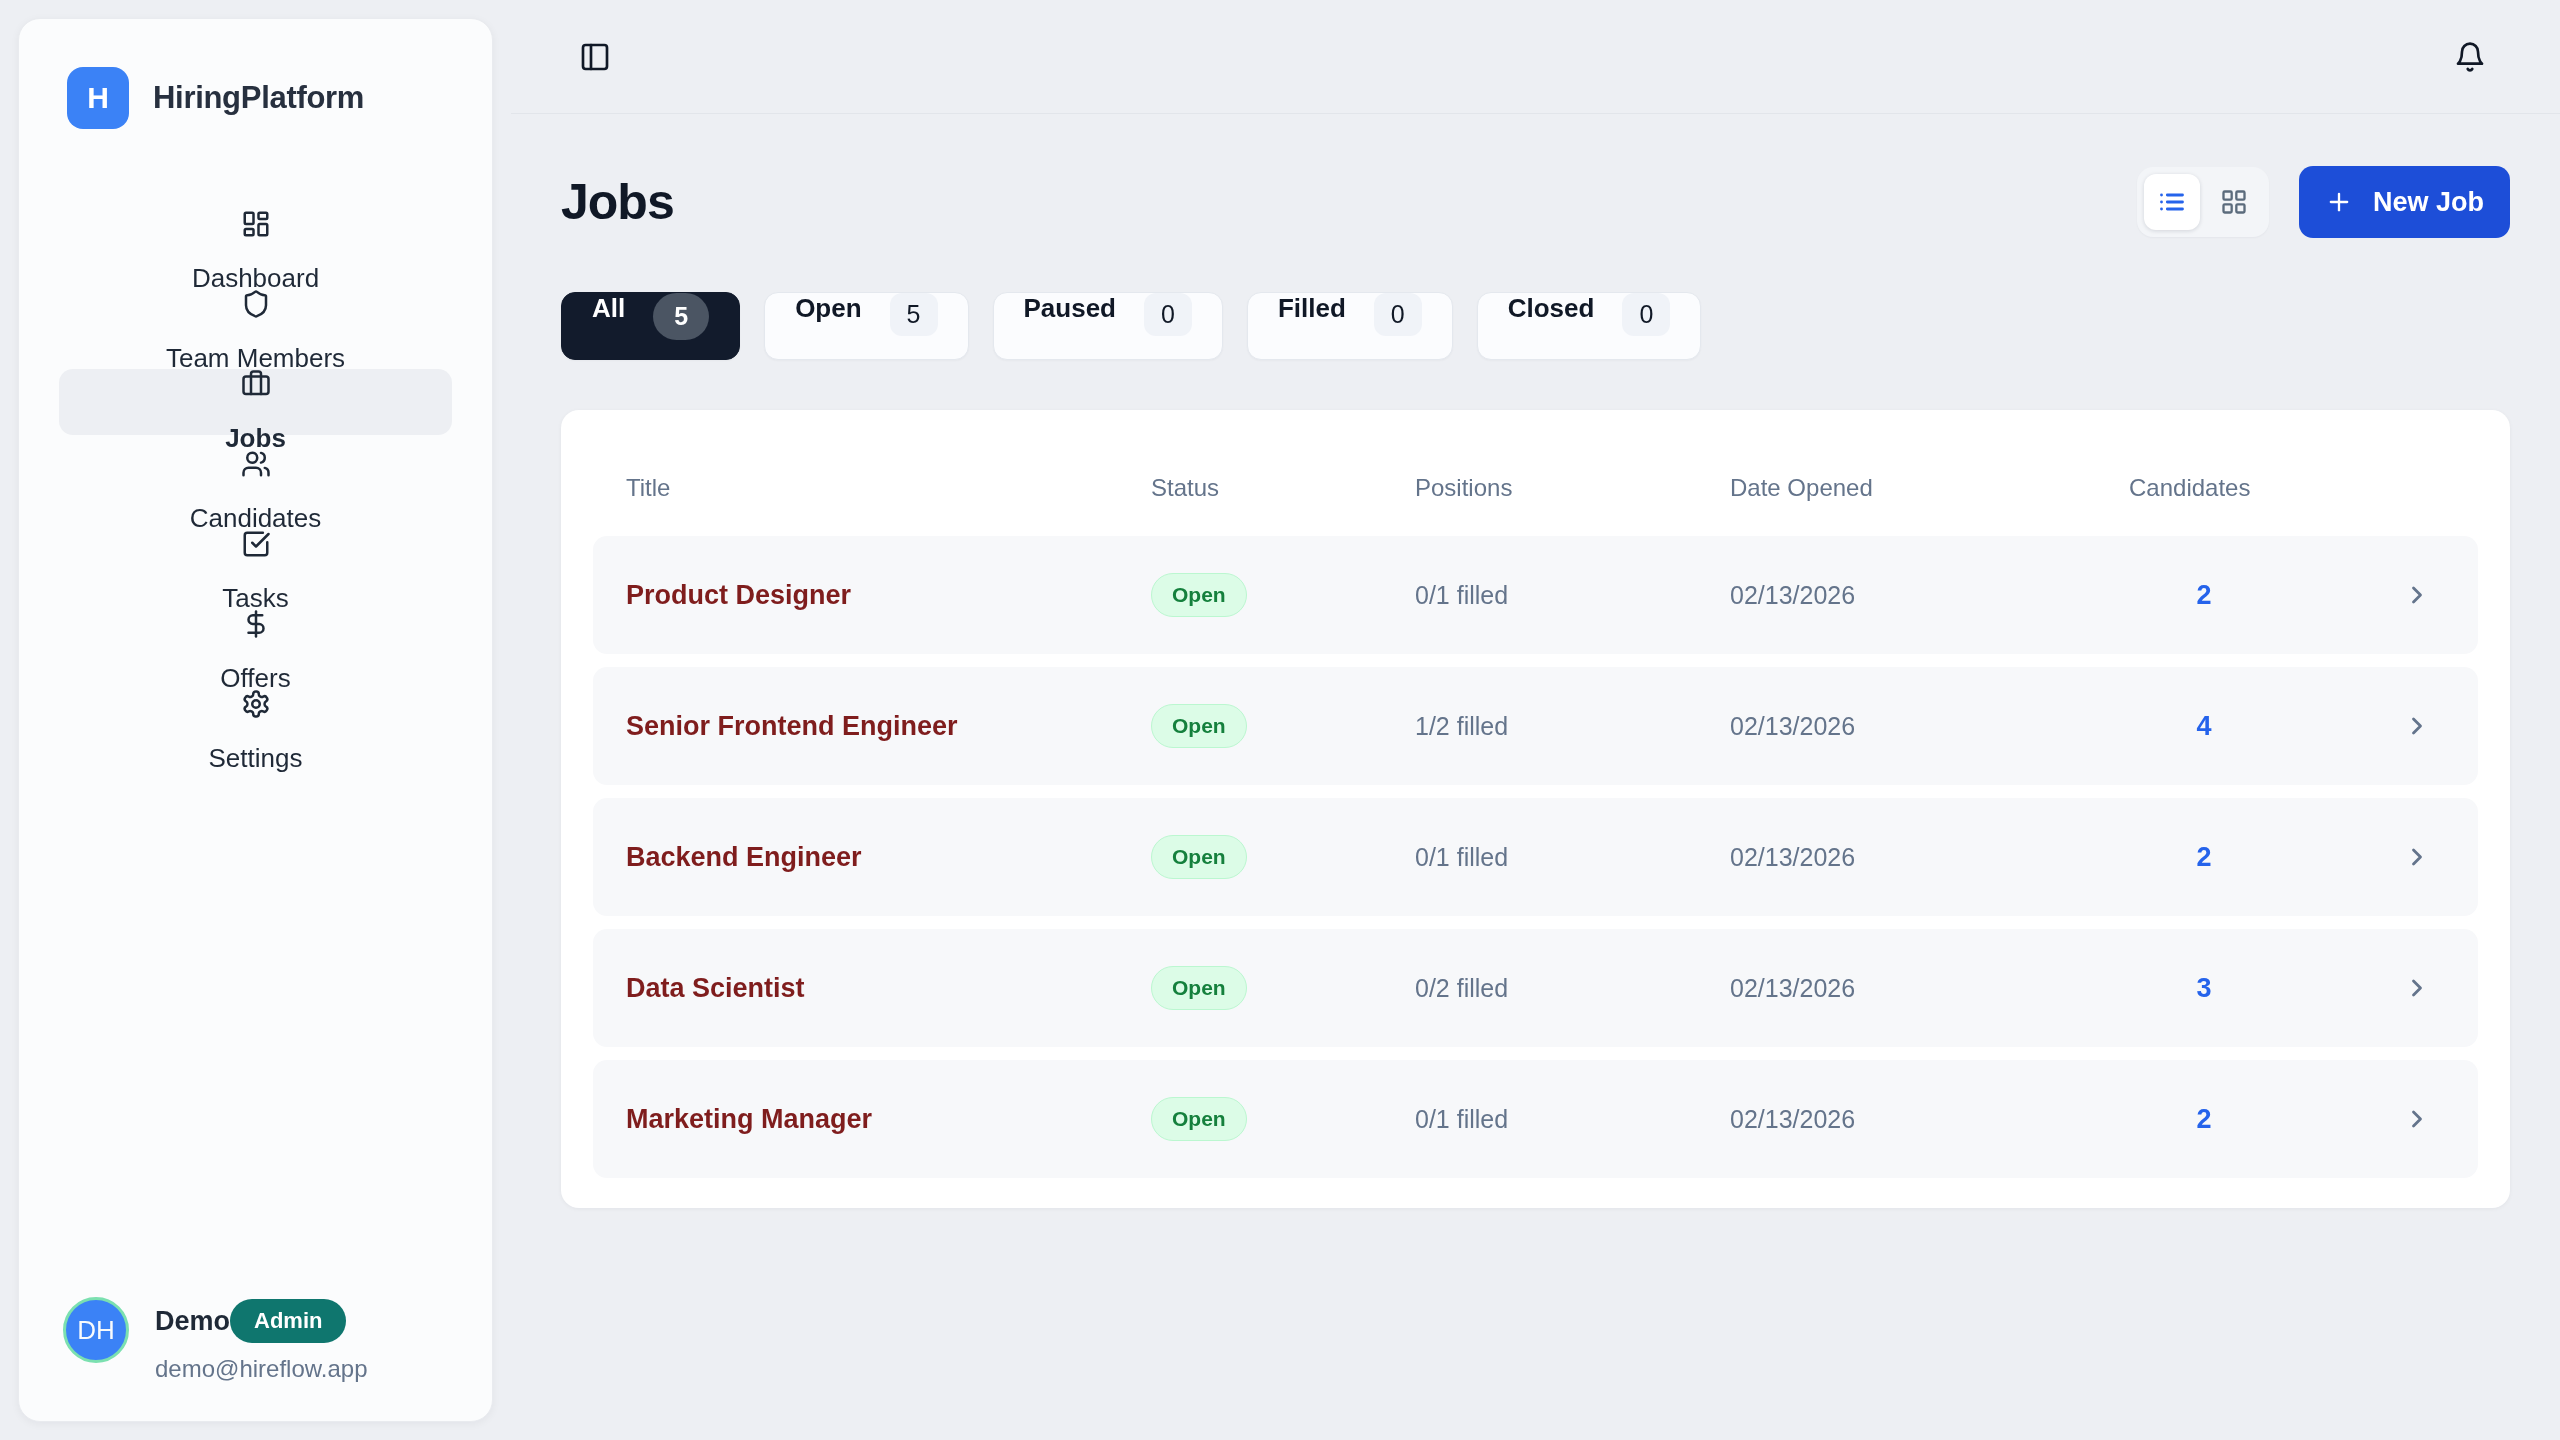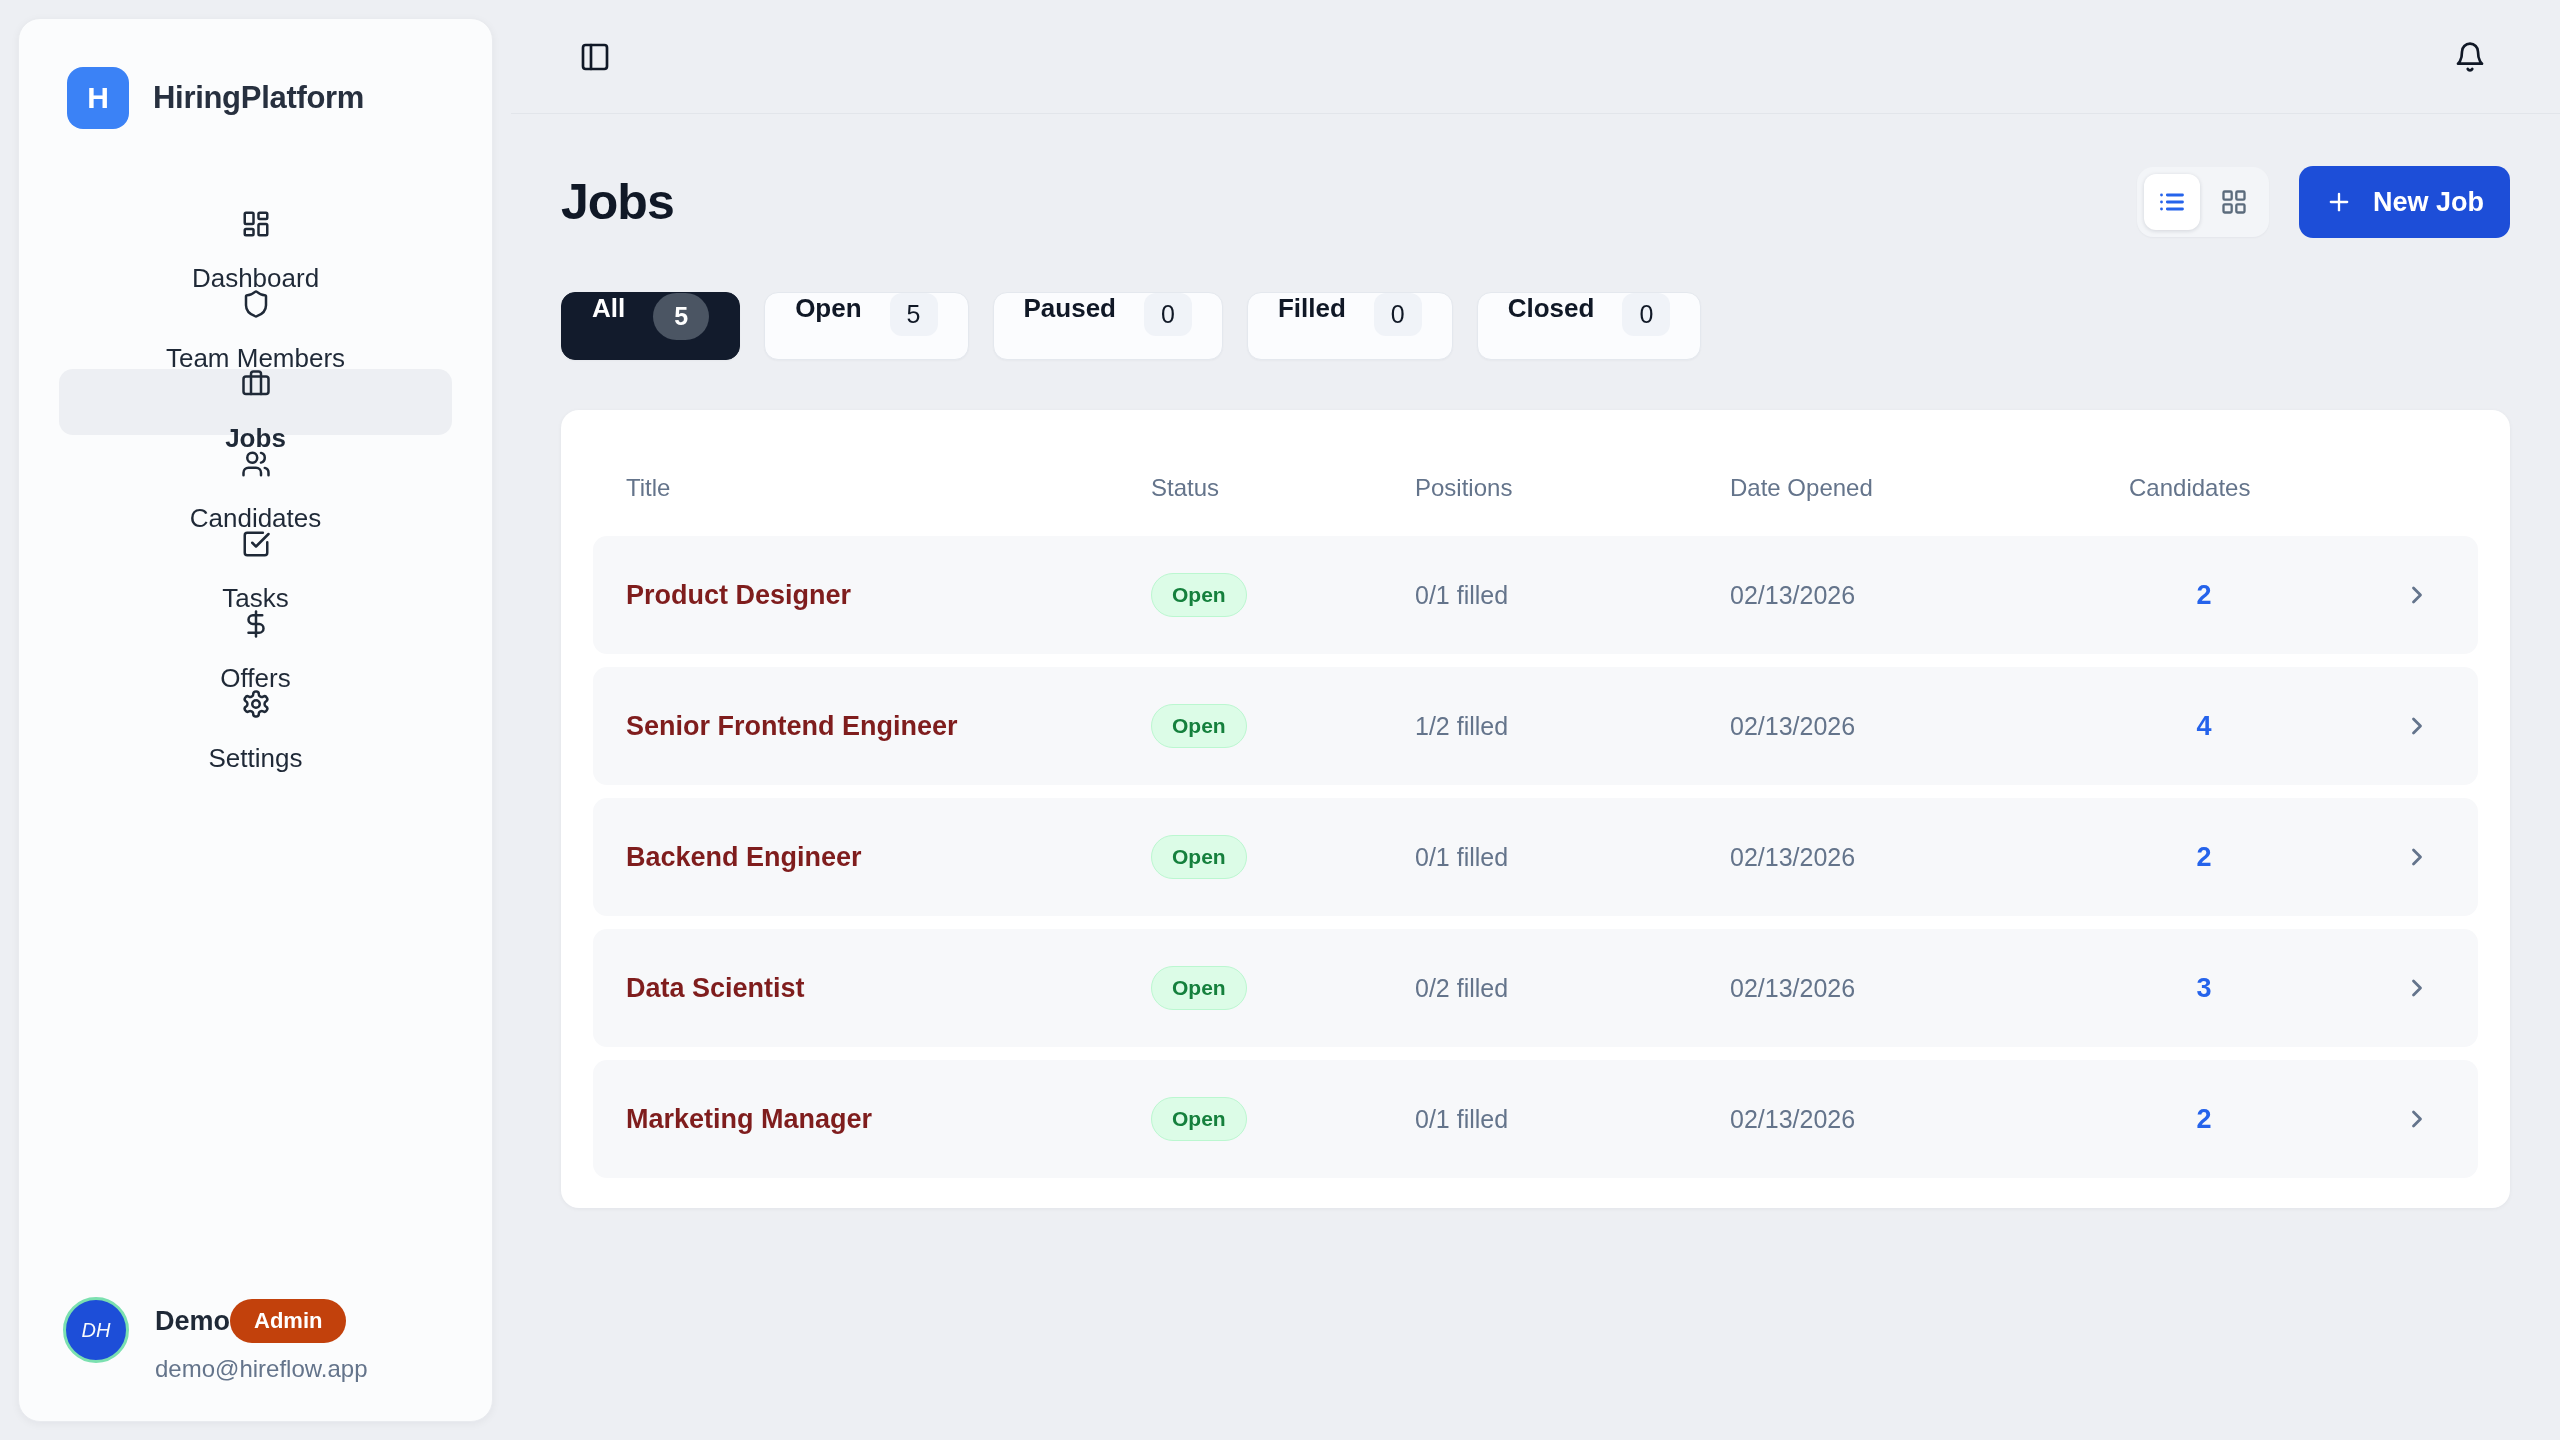--- a/index.html
+++ b/index.html
@@ -41,32 +41,31 @@
     display: flex; align-items: center; gap: 24px;
     height: 66px; border-radius: 14px; padding: 0 24px;
     font-size: 26px; color: #1f2937; cursor: pointer; flex-direction: column;
   }
   .nav-item svg { width: 30px; height: 30px; color: #1f2937; flex: none; }
   .nav-item.active { background: #edeff3; font-weight: 700; }
 
   .user-box { margin-top: auto; display: flex; align-items: flex-start; gap: 26px; padding: 0 4px; }
   .avatar {
     width: 66px; height: 66px; border-radius: 50%;
-    background: #1d4ed8;
+    background: #3b82f6;
     border: 3px solid #7be0b0;
-    color: #f8fafc; font-size: 20px;
+    color: #f8fafc; font-size: 26px;
     display: flex; align-items: center; justify-content: center;
     flex: none;
-    font-style: italic;
   }
   .user-info { flex: 1; padding-top: 2px; }
   .user-top { display: flex; align-items: center; justify-content: flex-start; }
   .user-name { font-size: 27px; font-weight: 700; color: #1f2937; }
   .role-badge {
-    background: #c2410c; color: #fff;
+    background: #0f766e; color: #fff;
     font-size: 22px; font-weight: 700;
     padding: 9px 24px; border-radius: 999px;
   }
   .user-email { margin-top: 12px; font-size: 24px; color: #64748b; }
 
   
   .main { position: absolute; left: 511px; top: 0; right: 0; bottom: 0; display: flex; flex-direction: column; }
   .topbar {
     height: 114px; flex: none;
     display: flex; align-items: center; justify-content: space-between;

